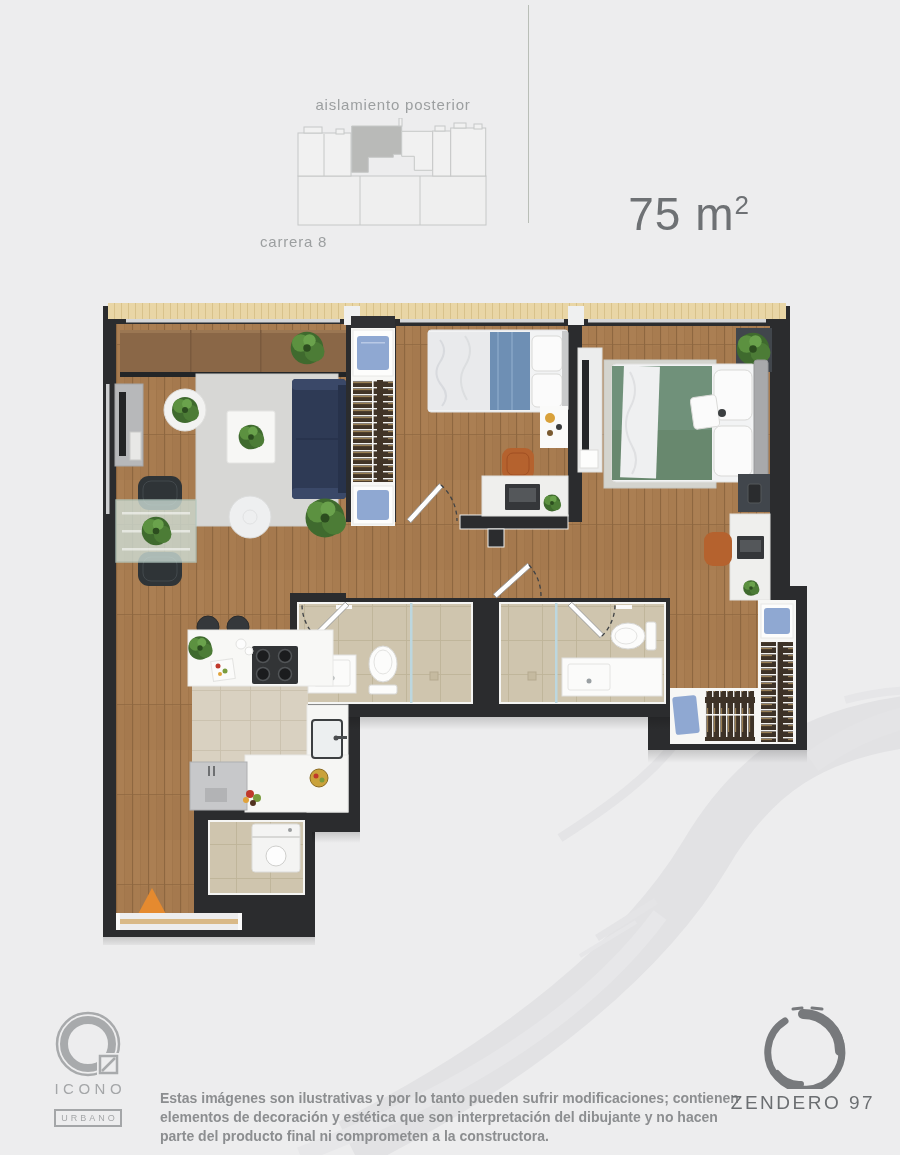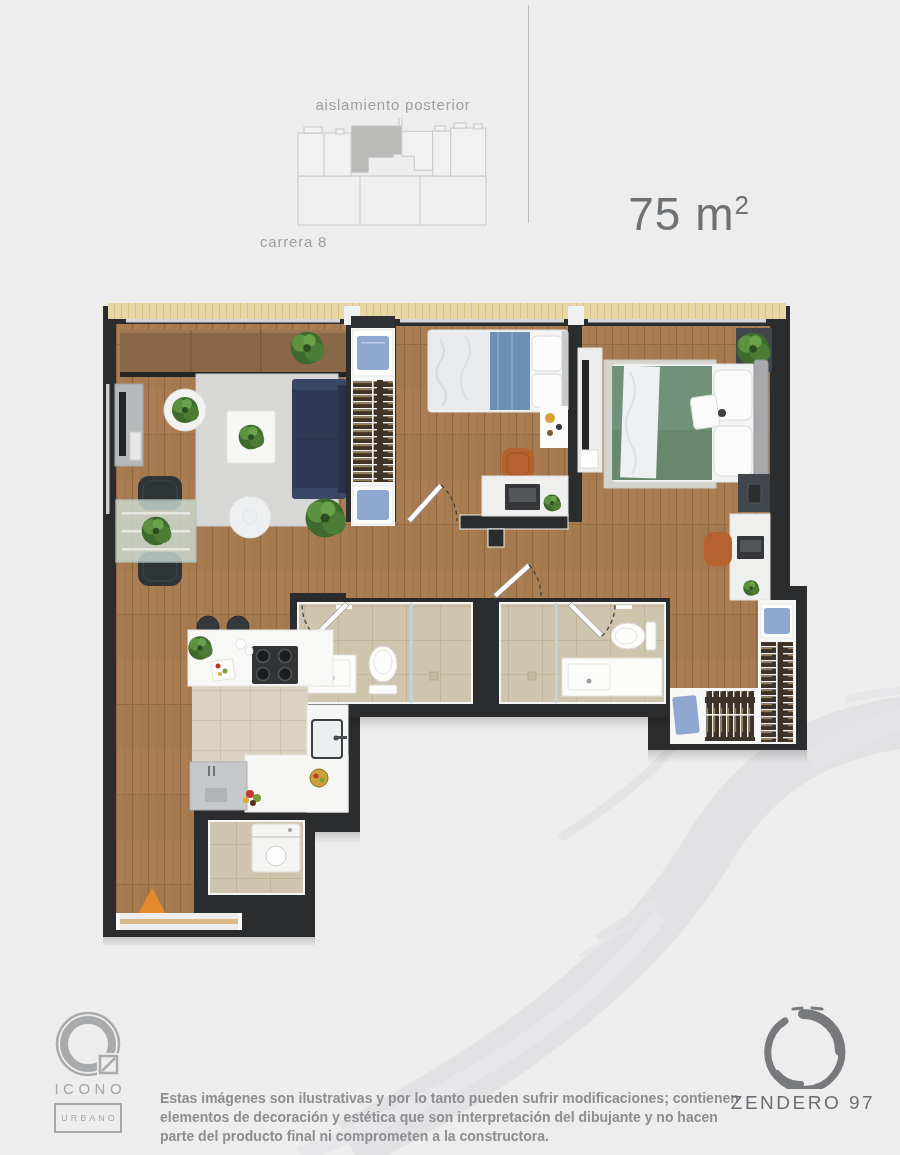--- a/index.html
+++ b/index.html
@@ -21,21 +21,21 @@
   .title-line1{font-size:47px;font-weight:300;letter-spacing:4px;line-height:1.0;white-space:nowrap;}
   .title-line1 .tc{font-weight:700;margin-left:10px;color:#63666a;letter-spacing:0;}
   .title-line2{font-size:46px;font-weight:300;letter-spacing:1px;line-height:1.0;margin-top:11px;white-space:nowrap;}
   .title-line2 sup{font-size:26px;}
   
   .disclaimer{left:160px;top:1089px;width:585px;font-size:14px;
     font-weight:700;color:var(--disclaimer);line-height:1.35;}
   .icono-text{left:48px;top:1080px;width:80px;text-align:center;color:var(--logo-gray);}
   .icono-line1{font-size:15px;letter-spacing:4.5px;text-indent:4.5px;}
   .icono-line2{display:inline-block;border:2px solid var(--logo-gray);font-size:9px;
-    letter-spacing:3px;text-indent:3px;padding:8px 2px;margin-top:6px;}
+    letter-spacing:3px;text-indent:3px;padding:2px 2px;margin-top:12px;}
   .zendero-text{left:728px;top:1092px;width:150px;text-align:center;
     font-family:Liberation Sans, sans-serif;font-size:19px;letter-spacing:2.5px;color:#6b6e71;}
 </style>
 </head>
 <body>
 
 <div class="page">
 
   <svg class="abs" style="left:0;top:0;" width="900" height="1155" viewBox="0 0 900 1155">
     <g fill="none">

